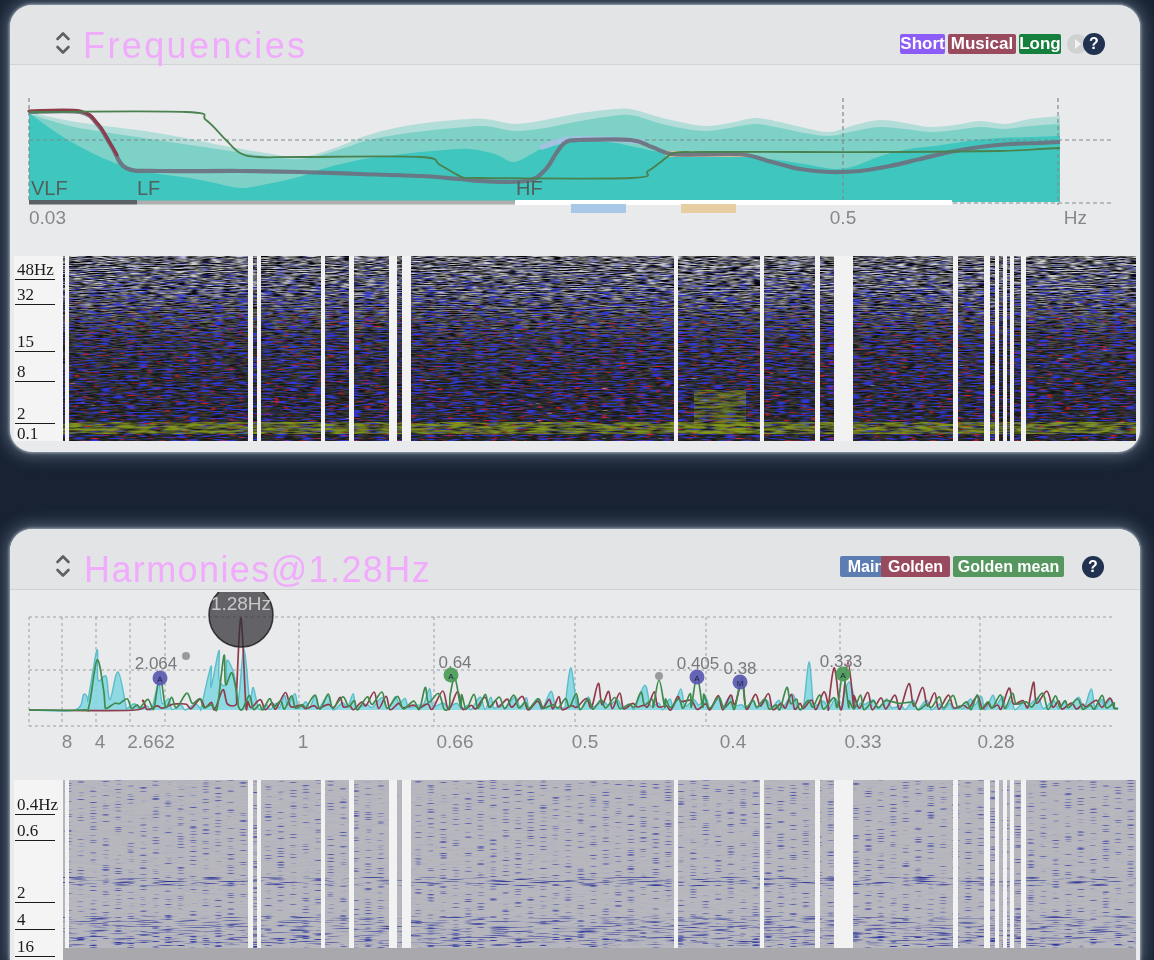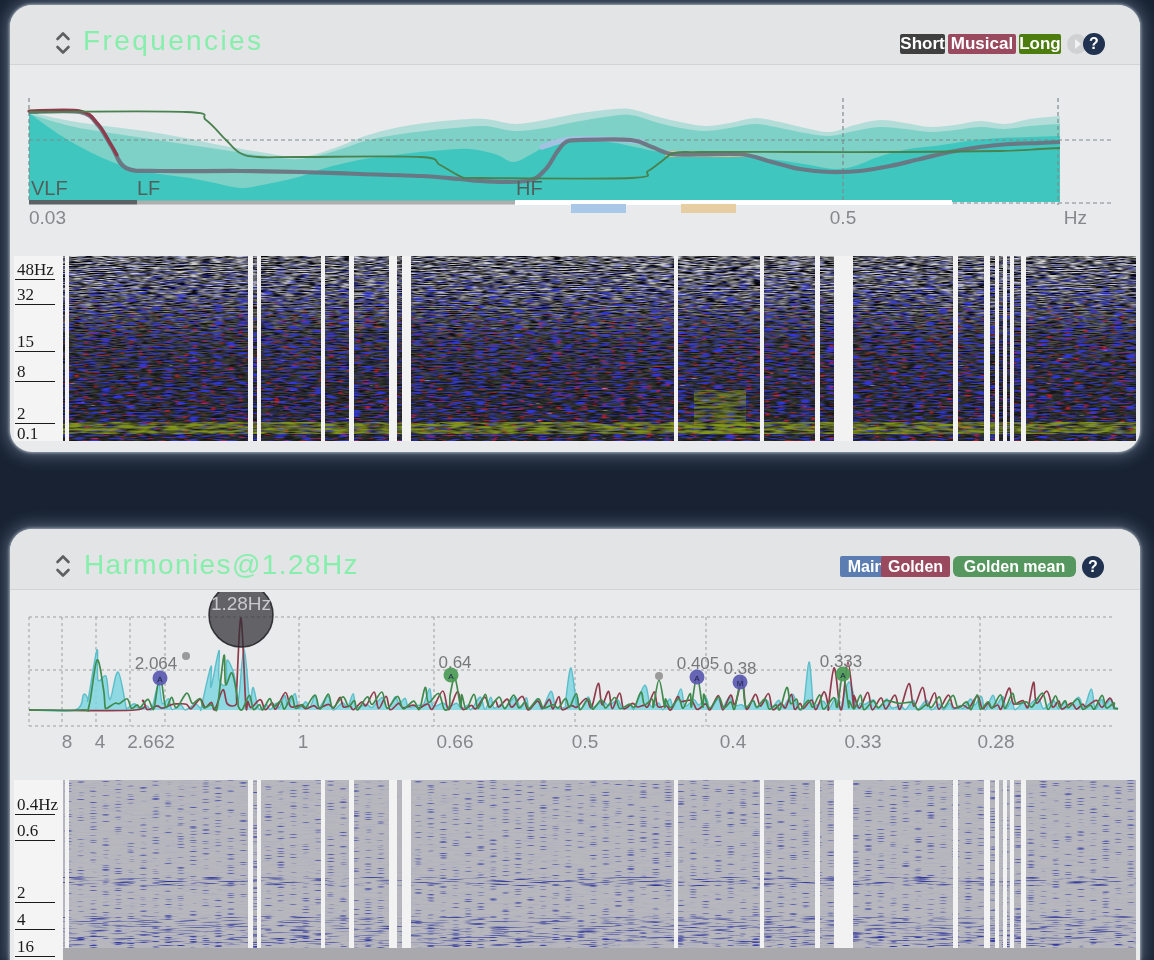--- a/index.html
+++ b/index.html
@@ -3,54 +3,54 @@
 <style>
 * { margin:0; padding:0; box-sizing:border-box; }
 html,body { width:1154px; height:960px; overflow:hidden; background:#182232; font-family:"Liberation Sans", sans-serif; }
 .panel { position:absolute; left:10px; width:1130px; background:#e9eaec; border-radius:22px;
   box-shadow:0 0 16px 4px rgba(176,200,224,0.40), 0 0 3px 1px rgba(255,255,255,0.55); }
 #p1 { top:5px; height:447px; }
 #p2 { top:529px; height:431px; border-bottom-left-radius:0; border-bottom-right-radius:0; }
 .hdr { position:absolute; left:0; top:0; width:100%; background:#e3e4e6; border-bottom:1px solid #d2d3d5; }
 #p1 .hdr { height:60px; border-top-left-radius:22px; border-top-right-radius:22px; }
 #p2 .hdr { height:61px; border-top-left-radius:22px; border-top-right-radius:22px; }
-.title { position:absolute; color:#86efac; font-size:28px; white-space:nowrap; }
+.title { position:absolute; color:#f0abfc; font-size:36px; white-space:nowrap; }
 .btn { position:absolute; color:#fff; font-weight:700; text-align:center; border-radius:2px; white-space:nowrap; }
 .qm { position:absolute; background:#20324f; border-radius:50%; color:#fff; font-weight:700; text-align:center; }
 </style></head>
 <body>
 <div class="panel" id="p1">
  <div class="hdr"></div>
 </div>
 <div class="panel" id="p2">
  <div class="hdr"></div>
 </div>
 
 <svg style="position:absolute;left:55px;top:29px" width="16" height="28" viewBox="0 0 16 28">
  <path d="M2.5,10 L8,4.5 L13.5,10" fill="none" stroke="#5d5f61" stroke-width="2.6" stroke-linecap="round" stroke-linejoin="round"></path>
  <path d="M2.5,18 L8,23.5 L13.5,18" fill="none" stroke="#5d5f61" stroke-width="2.6" stroke-linecap="round" stroke-linejoin="round"></path>
 </svg>
 <div class="title" style="left:83px;top:25px;letter-spacing:2.4px;">Frequencies</div>
-<div class="btn" style="left:900px;top:34px;width:45px;height:20px;background:#404040;font-size:17px;line-height:20px;">Short</div>
+<div class="btn" style="left:900px;top:34px;width:45px;height:20px;background:#8b5cf6;font-size:17px;line-height:20px;">Short</div>
 <div class="btn" style="left:948px;top:34px;width:68px;height:20px;background:#9a4a5e;font-size:17px;line-height:20px;">Musical</div>
-<div class="btn" style="left:1019px;top:34px;width:42px;height:20px;background:#4d7c0f;font-size:17px;line-height:20px;">Long</div>
+<div class="btn" style="left:1019px;top:34px;width:42px;height:20px;background:#15803d;font-size:17px;line-height:20px;">Long</div>
 <svg style="position:absolute;left:1066px;top:33px" width="22" height="22" viewBox="0 0 22 22">
  <circle cx="11" cy="11" r="10" fill="#cfd1d3"></circle>
  <path d="M9,6 L15,11 L9,16 Z" fill="#f2f2f3"></path>
 </svg>
 <div class="qm" style="left:1083px;top:33px;width:22px;height:22px;font-size:16px;line-height:22px;">?</div>
 
 <svg style="position:absolute;left:55px;top:552px" width="16" height="28" viewBox="0 0 16 28">
  <path d="M2.5,10 L8,4.5 L13.5,10" fill="none" stroke="#5d5f61" stroke-width="2.6" stroke-linecap="round" stroke-linejoin="round"></path>
  <path d="M2.5,18 L8,23.5 L13.5,18" fill="none" stroke="#5d5f61" stroke-width="2.6" stroke-linecap="round" stroke-linejoin="round"></path>
 </svg>
 <div class="title" style="left:84px;top:549px;letter-spacing:1.4px;">Harmonies@1.28Hz</div>
 <div class="btn" style="left:840px;top:556px;width:52px;height:21px;background:#5b7db2;font-size:16px;line-height:21px;">Main</div>
 <div class="btn" style="left:881px;top:556px;width:69px;height:21px;background:#9a4a5e;font-size:16px;line-height:21px;">Golden</div>
-<div class="btn" style="left:953px;top:556px;width:123px;height:21px;background:#55975f;font-size:16px;line-height:21px;border-radius:6px;">Golden mean</div>
+<div class="btn" style="left:953px;top:556px;width:111px;height:21px;background:#55975f;font-size:16px;line-height:21px;">Golden mean</div>
 <div class="qm" style="left:1082px;top:556px;width:22px;height:22px;font-size:16px;line-height:22px;">?</div>
 
 <svg style="position:absolute;left:0px;top:90px" width="1154" height="145" viewBox="0 90 1154 145" xmlns="http://www.w3.org/2000/svg">
 <path d="M29.0,112.0 C35.0,113.3 52.3,117.7 65.0,120.0 C77.7,122.3 91.7,124.2 105.0,126.0 C118.3,127.8 131.7,129.0 145.0,131.0 C158.3,133.0 171.7,135.5 185.0,138.0 C198.3,140.5 212.5,143.7 225.0,146.0 C237.5,148.3 247.5,150.2 260.0,152.0 C272.5,153.8 287.5,157.7 300.0,157.0 C312.5,156.3 324.2,151.5 335.0,148.0 C345.8,144.5 355.0,139.3 365.0,136.0 C375.0,132.7 385.0,130.2 395.0,128.0 C405.0,125.8 415.0,124.3 425.0,123.0 C435.0,121.7 445.0,120.7 455.0,120.0 C465.0,119.3 475.0,118.3 485.0,119.0 C495.0,119.7 505.0,123.8 515.0,124.0 C525.0,124.2 535.0,121.7 545.0,120.0 C555.0,118.3 565.0,115.7 575.0,114.0 C585.0,112.3 595.8,110.8 605.0,110.0 C614.2,109.2 621.7,108.0 630.0,109.0 C638.3,110.0 646.7,113.8 655.0,116.0 C663.3,118.2 671.7,120.3 680.0,122.0 C688.3,123.7 696.7,125.8 705.0,126.0 C713.3,126.2 721.7,124.3 730.0,123.0 C738.3,121.7 746.7,118.2 755.0,118.0 C763.3,117.8 771.7,120.3 780.0,122.0 C788.3,123.7 796.7,126.3 805.0,128.0 C813.3,129.7 821.7,132.5 830.0,132.0 C838.3,131.5 846.7,127.0 855.0,125.0 C863.3,123.0 871.7,120.3 880.0,120.0 C888.3,119.7 896.7,121.8 905.0,123.0 C913.3,124.2 921.7,126.7 930.0,127.0 C938.3,127.3 946.7,126.0 955.0,125.0 C963.3,124.0 971.7,121.2 980.0,121.0 C988.3,120.8 996.7,124.3 1005.0,124.0 C1013.3,123.7 1020.8,120.3 1030.0,119.0 C1039.2,117.7 1055.0,116.5 1060.0,116.0 L1060.0,202.0 L29.0,202.0 Z" fill="rgba(77,199,181,0.35)"></path>
 <path d="M29.0,114.0 C35.8,116.0 56.5,122.8 70.0,126.0 C83.5,129.2 96.7,130.8 110.0,133.0 C123.3,135.2 136.7,137.0 150.0,139.0 C163.3,141.0 176.7,143.0 190.0,145.0 C203.3,147.0 217.5,149.2 230.0,151.0 C242.5,152.8 253.3,154.7 265.0,156.0 C276.7,157.3 288.3,159.8 300.0,159.0 C311.7,158.2 324.2,154.0 335.0,151.0 C345.8,148.0 355.0,143.7 365.0,141.0 C375.0,138.3 385.0,136.7 395.0,135.0 C405.0,133.3 415.0,132.2 425.0,131.0 C435.0,129.8 445.0,128.8 455.0,128.0 C465.0,127.2 475.0,125.5 485.0,126.0 C495.0,126.5 505.0,130.7 515.0,131.0 C525.0,131.3 535.0,129.5 545.0,128.0 C555.0,126.5 565.0,123.8 575.0,122.0 C585.0,120.2 595.8,118.2 605.0,117.0 C614.2,115.8 621.7,114.2 630.0,115.0 C638.3,115.8 646.7,119.8 655.0,122.0 C663.3,124.2 671.7,126.5 680.0,128.0 C688.3,129.5 696.7,131.0 705.0,131.0 C713.3,131.0 721.7,129.2 730.0,128.0 C738.3,126.8 746.7,124.0 755.0,124.0 C763.3,124.0 771.7,126.5 780.0,128.0 C788.3,129.5 796.7,131.7 805.0,133.0 C813.3,134.3 821.7,136.3 830.0,136.0 C838.3,135.7 846.7,132.5 855.0,131.0 C863.3,129.5 871.7,127.3 880.0,127.0 C888.3,126.7 896.7,128.2 905.0,129.0 C913.3,129.8 921.7,131.8 930.0,132.0 C938.3,132.2 946.7,130.8 955.0,130.0 C963.3,129.2 971.7,127.2 980.0,127.0 C988.3,126.8 996.7,129.2 1005.0,129.0 C1013.3,128.8 1020.8,126.8 1030.0,126.0 C1039.2,125.2 1055.0,124.3 1060.0,124.0 L1060.0,202.0 L29.0,202.0 Z" fill="rgba(72,198,182,0.50)"></path>
 <path d="M29.0,113.0 C34.2,116.7 49.8,128.5 60.0,135.0 C70.2,141.5 80.8,147.3 90.0,152.0 C99.2,156.7 107.5,160.0 115.0,163.0 C122.5,166.0 127.5,168.2 135.0,170.0 C142.5,171.8 150.8,172.7 160.0,174.0 C169.2,175.3 180.8,176.5 190.0,178.0 C199.2,179.5 206.7,181.3 215.0,183.0 C223.3,184.7 232.2,187.7 240.0,188.0 C247.8,188.3 255.0,186.2 262.0,185.0 C269.0,183.8 275.3,182.5 282.0,181.0 C288.7,179.5 295.3,178.0 302.0,176.0 C308.7,174.0 314.8,171.2 322.0,169.0 C329.2,166.8 337.0,164.8 345.0,163.0 C353.0,161.2 361.7,159.3 370.0,158.0 C378.3,156.7 386.7,156.0 395.0,155.0 C403.3,154.0 411.7,152.8 420.0,152.0 C428.3,151.2 436.7,150.5 445.0,150.0 C453.3,149.5 461.7,148.3 470.0,149.0 C478.3,149.7 487.8,151.8 495.0,154.0 C502.2,156.2 507.2,161.8 513.0,162.0 C518.8,162.2 524.2,157.8 530.0,155.0 C535.8,152.2 542.2,147.2 548.0,145.0 C553.8,142.8 558.8,142.8 565.0,142.0 C571.2,141.2 577.5,140.0 585.0,140.0 C592.5,140.0 601.7,140.8 610.0,142.0 C618.3,143.2 626.7,145.3 635.0,147.0 C643.3,148.7 651.7,150.7 660.0,152.0 C668.3,153.3 676.7,154.2 685.0,155.0 C693.3,155.8 701.7,156.8 710.0,157.0 C718.3,157.2 726.7,155.8 735.0,156.0 C743.3,156.2 751.7,157.2 760.0,158.0 C768.3,158.8 776.7,159.8 785.0,161.0 C793.3,162.2 801.7,163.7 810.0,165.0 C818.3,166.3 827.5,168.8 835.0,169.0 C842.5,169.2 848.3,167.8 855.0,166.0 C861.7,164.2 868.3,160.3 875.0,158.0 C881.7,155.7 888.3,153.7 895.0,152.0 C901.7,150.3 908.3,149.0 915.0,148.0 C921.7,147.0 928.3,146.8 935.0,146.0 C941.7,145.2 948.3,144.0 955.0,143.0 C961.7,142.0 967.5,140.8 975.0,140.0 C982.5,139.2 990.8,138.5 1000.0,138.0 C1009.2,137.5 1020.0,137.3 1030.0,137.0 C1040.0,136.7 1055.0,136.2 1060.0,136.0 L1060.0,202.0 L29.0,202.0 Z" fill="#3fc7bf"></path>
 <g stroke="#7f8a8c" stroke-width="1.2" stroke-dasharray="4 3" fill="none">
 <path d="M29,140 H1113"></path>
 <path d="M29,203 H1113"></path>
 <path d="M29,98 V203"></path>

